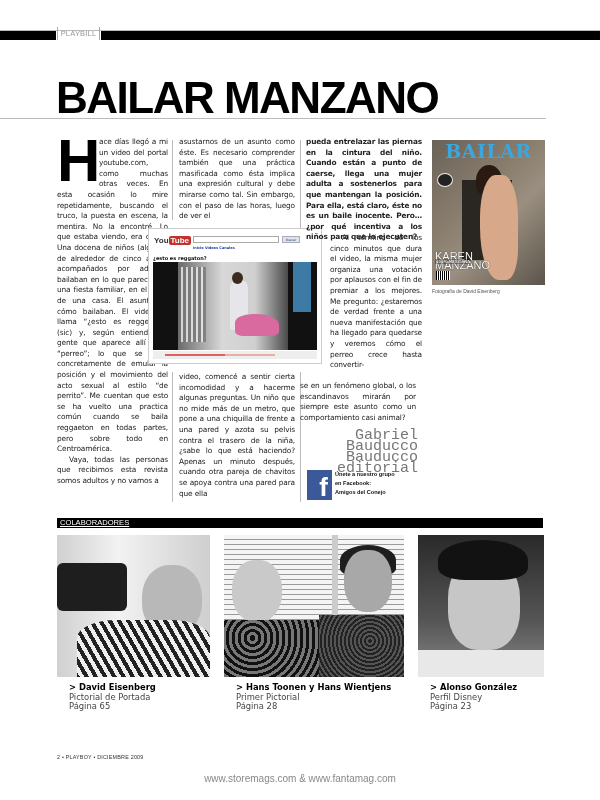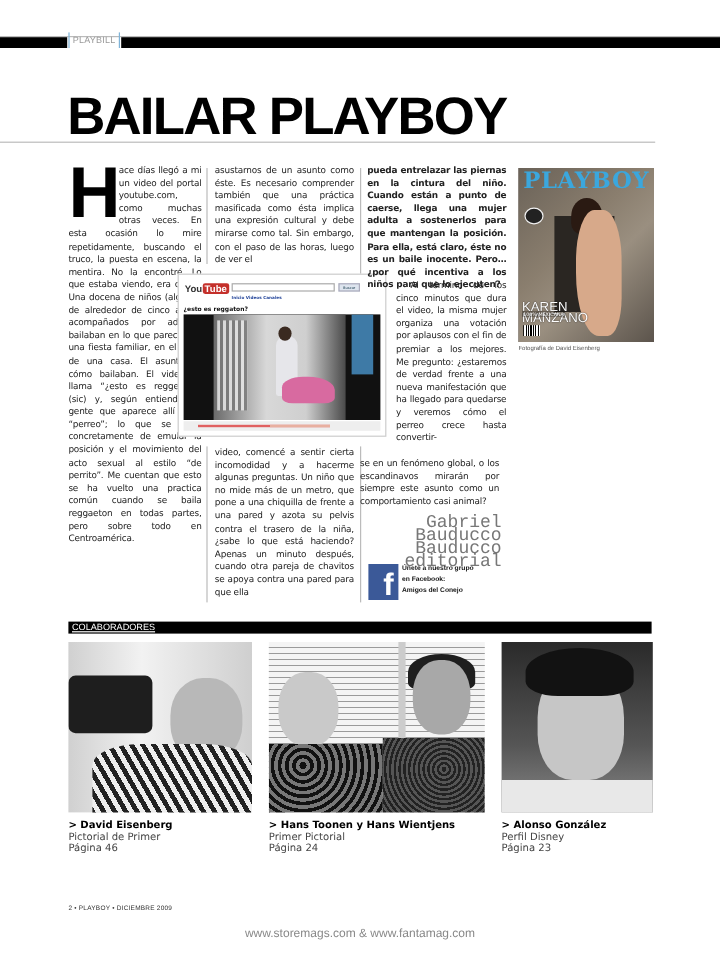--- a/index.html
+++ b/index.html
@@ -95,44 +95,45 @@
   .p2 .frame { position: absolute; left: 108px; top: 0; width: 6px; height: 142px; background: #ccc; }
   .p2 .head1 { position: absolute; left: 8px; top: 25px; width: 50px; height: 62px; background: #c9c9c9; border-radius: 45%; }
   .p2 .head2 { position: absolute; left: 120px; top: 15px; width: 48px; height: 62px; background: #a8a8a8; border-radius: 45%; }
   .p2 .hair2 { position: absolute; left: 116px; top: 10px; width: 56px; height: 30px; background: #1e1e1e; border-radius: 50% 50% 20% 20%; }
   .p2 .shirt1 { position: absolute; left: 0; top: 85px; width: 95px; height: 60px; background: repeating-radial-gradient(circle at 30% 30%,#111 0 3px,#777 3px 6px); }
   .p2 .shirt2 { position: absolute; left: 95px; top: 80px; width: 85px; height: 65px; background: repeating-radial-gradient(circle at 60% 40%,#222 0 2px,#555 2px 4px); }
   .p3 .face { position: absolute; left: 30px; top: 20px; width: 72px; height: 95px; background: #c6c6c6; border-radius: 45% 45% 40% 40%; }
   .p3 .hair { position: absolute; left: 20px; top: 5px; width: 90px; height: 40px; background: #121212; border-radius: 50% 50% 30% 30%; }
   .p3 .shirt { position: absolute; left: 0; top: 115px; width: 126px; height: 30px; background: #e8e8e8; }
 
-  .credit { position: absolute; top: 683px; font-family: "DejaVu Sans", sans-serif; font-size: 8.4px; line-height: 9.5px; color: #444; }
+  .credit { position: absolute; top: 683px; font-family: "DejaVu Sans", sans-serif; font-size: 8.4px; line-height: 9.5px; color: #444; margin-left: 12px; }
   .credit .name { font-weight: 700; color: #000; }
   .credit.c1 { left: 57px; } .credit.c2 { left: 224px; } .credit.c3 { left: 418px; }
 
   .folio { position: absolute; left: 57px; top: 754px; font-family: "Liberation Sans", sans-serif; font-size: 5.4px; color: #333; letter-spacing: .2px; }
   .watermark { position: absolute; left: 0; top: 773px; width: 600px; text-align: center;
     font-family: "Liberation Sans", sans-serif; font-size: 10px; color: #888; }
 </style>
 </head>
 <body>
 
 <div class="topbar">
   <div class="hair"></div>
   <div class="bar-l"></div>
   <div class="bar-r"></div>
 </div>
 <div class="section-tag">PLAYBILL</div>
 
-<h1 class="headline">BAILAR PLAYBOY</h1>
+<h1 class="headline">BAILAR MANZANO</h1>
 <div class="headline-rule"></div>
 
 <div class="col" style="left:57px; top:137px; width:111px;">
   <span class="dropcap">H</span>
   <p>ace días llegó a mi un video del portal youtube.com, como muchas otras veces. En esta ocasión lo mire repetidamente, buscando el truco, la puesta en escena, la mentira. No la encontré. Lo que estaba viendo, era cierto. Una docena de niños (algunos de alrededor de cinco años), acompañados por adultos, bailaban en lo que parecía ser una fiesta familiar, en el patio de una casa. El asunto es cómo bailaban. El video se llama “¿esto es reggeton?” (sic) y, según entiendo, la gente que aparece allí baila “perreo”; lo que se trata concretamente de emular la posición y el movimiento del acto sexual al estilo “de perrito”. Me cuentan que esto se ha vuelto una practica común cuando se baila reggaeton en todas partes, pero sobre todo en Centroamérica.</p>
+  <p class="indent">Vaya, todas las personas que recibimos esta revista somos adultos y no vamos a</p>
 </div>
 <div class="colsep" style="left:172px; top:140px; height:80px;"></div>
 <div class="colsep" style="left:172px; top:372px; height:130px;"></div>
 
 <div class="col" style="left:179px; top:137px; width:116px;">
   <p>asustarnos de un asunto como éste. Es necesario comprender también que una práctica masificada como ésta implica una expresión cultural y debe mirarse como tal. Sin embargo, con el paso de las horas, luego de ver el</p>
 </div>
 <div class="col" style="left:179px; top:372px; width:116px;">
   <p>video, comencé a sentir cierta incomodidad y a hacerme algunas preguntas. Un niño que no mide más de un metro, que pone a una chiquilla de frente a una pared y azota su pelvis contra el trasero de la niña, ¿sabe lo que está haciendo? Apenas un minuto después, cuando otra pareja de chavitos se apoya contra una pared para que ella</p>
 </div>
@@ -183,21 +184,21 @@
     <div>en Facebook:</div>
     <div>Amigos del Conejo</div>
   </div>
 </div>
 
 <div class="cover">
   <div class="sky"></div>
   <div class="window"></div>
   <div class="hair"></div>
   <div class="body"></div>
-  <div class="cover-mast">PLAYBOY</div>
+  <div class="cover-mast">BAILAR</div>
   <div class="cover-badge"></div>
   <div class="cover-name" style="width:50px;">KAREN MANZANO</div>
   <div class="cover-sub">100% MEXICANA</div>
   <div class="cover-barcode"></div>
 </div>
 <div class="cover-caption">Fotografía de David Eisenberg</div>
 
 <div class="collab-bar">COLABORADORES</div>
 
 <div class="photo p1">
@@ -214,27 +215,27 @@
     <div class="shirt2"></div>
 </div>
 <div class="photo p3">
   <div class="face"></div>
     <div class="hair"></div>
     <div class="shirt"></div>
 </div>
 
 <div class="credit c1">
   <div class="name">&gt; David Eisenberg</div>
-  <div>Pictorial de Primer</div>
-  <div>Página 46</div>
+  <div>Pictorial de Portada</div>
+  <div>Página 65</div>
 </div>
 <div class="credit c2">
   <div class="name">&gt; Hans Toonen y Hans Wientjens</div>
   <div>Primer Pictorial</div>
-  <div>Página 24</div>
+  <div>Página 28</div>
 </div>
 <div class="credit c3">
   <div class="name">&gt; Alonso González</div>
   <div>Perfil Disney</div>
   <div>Página 23</div>
 </div>
 
 <div class="folio">2 • PLAYBOY • DICIEMBRE 2009</div>
 <div class="watermark">www.storemags.com &amp; www.fantamag.com</div>
 

